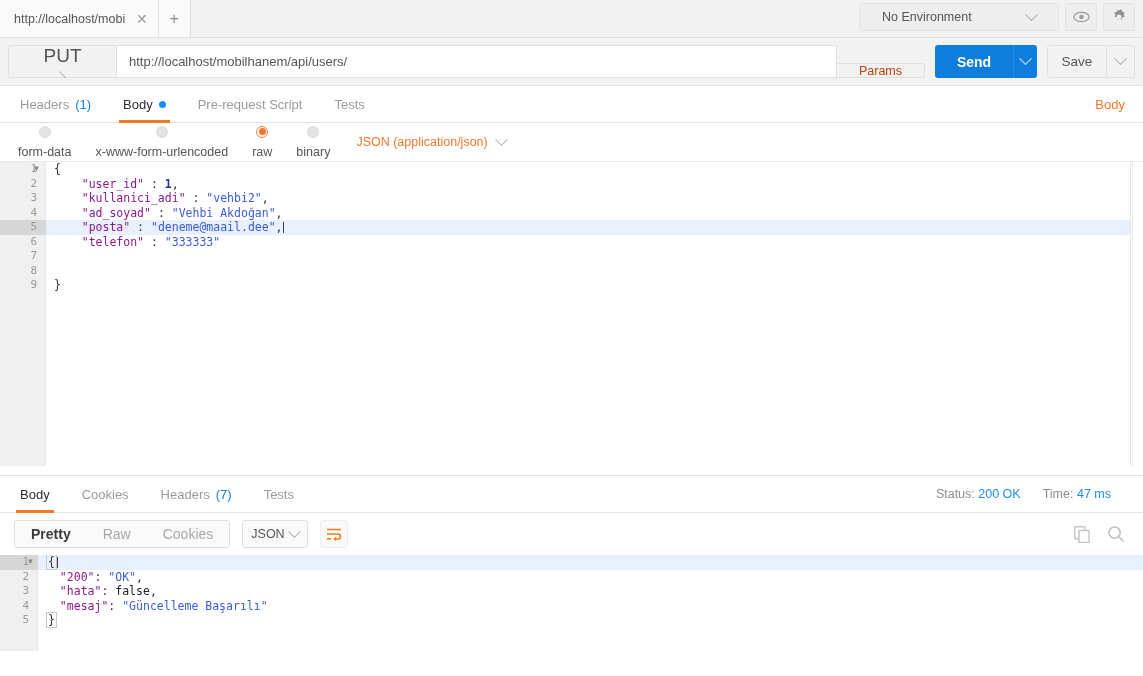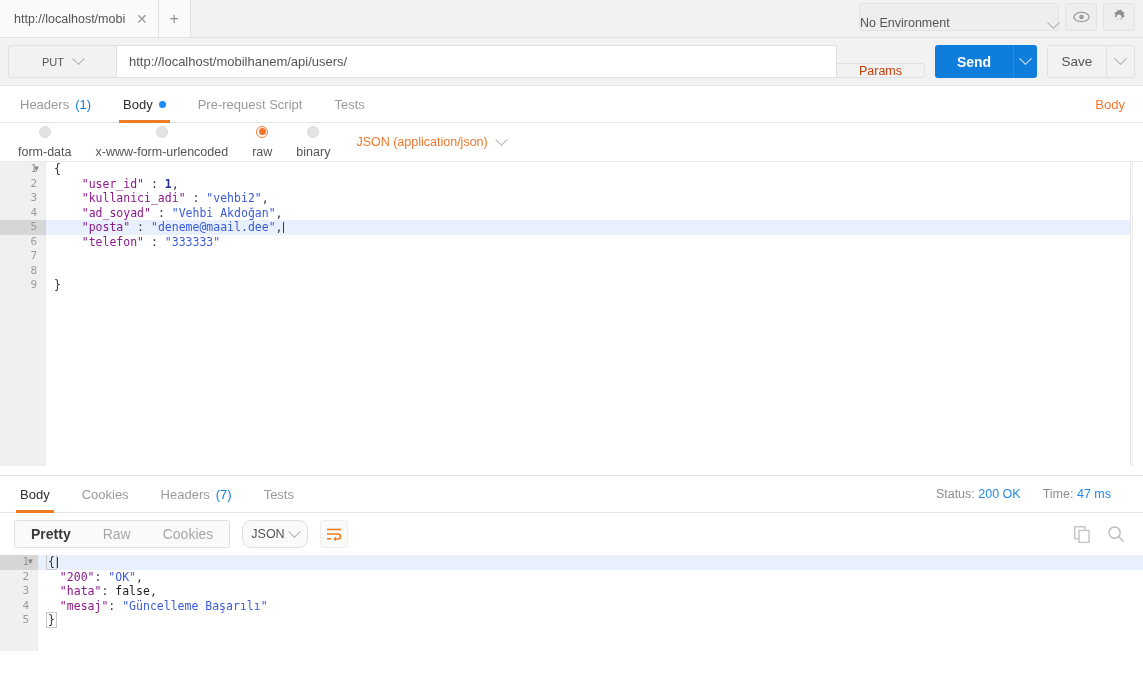--- a/index.html
+++ b/index.html
@@ -39,43 +39,43 @@
     display: flex; align-items: center; justify-content: center;
     font-size: 16px; color: #8c8c8c; font-weight: 300;
   }
   .tabbar-right {
     position: absolute; right: 8px; top: 3px;
     display: flex; align-items: center; gap: 6px;
   }
   .env-select {
     width: 200px; height: 28px; background: #eeeeee;
     border: 1px solid #e3e3e3; border-radius: 3px;
-    display: flex; align-items: flex-end; justify-content: space-between;
-    padding: 0 0; font-size: 12.5px; color: #555;
+    display: flex; align-items: center; justify-content: space-between;
+    padding: 0 22px; font-size: 12.5px; color: #555;
   }
   .icon-btn {
     width: 32px; height: 28px; background: #eeeeee;
     border: 1px solid #e3e3e3; border-radius: 3px;
     display: flex; align-items: center; justify-content: center;
   }
   .chev { width: 9px; height: 9px; border-right: 1.6px solid #b0b0b0; border-bottom: 1.6px solid #b0b0b0; transform: rotate(45deg) translate(-2px,-2px); }
 
   
   .urlbar {
     height: 48px; background: #f2f2f2;
     border-bottom: 1px solid #e4e4e4;
     display: flex; align-items: stretch;
     padding: 7px 8px;
   }
   .method {
     width: 108px; background: #f2f2f2;
     border: 1px solid #e0e0e0; border-right: none;
     border-radius: 3px 0 0 3px;
     display: flex; align-items: center; justify-content: center; gap: 10px;
-    font-size: 11px; color: #555;
+    font-size: 19px; color: #555; flex-direction: column;
   }
   .url-input {
     flex: 1; background: #fff;
     border: 1px solid #e0e0e0;
     display: flex; align-items: center;
     padding: 0 12px; font-size: 13px; color: #555;
   }
   .params-btn {
     width: 88px; background: #f2f2f2;
     border: 1px solid #e0e0e0; border-left: none;
@@ -213,21 +213,21 @@
     display: flex; height: 28px;
     border: 1px solid #e0e0e0; border-radius: 3px; overflow: hidden;
   }
   .seg {
     padding: 0 16px; display: flex; align-items: center;
     font-size: 14px; color: #a8a8a8; background: #fafafa;
   }
   .seg.active { color: #3a3a3a; font-weight: bold; }
   .fmt-select {
     width: 66px; height: 28px; background: #fafafa;
-    border: 1px solid #e0e0e0; border-radius: 9px;
+    border: 1px solid #e0e0e0; border-radius: 3px;
     display: flex; align-items: center; justify-content: space-between;
     padding: 12px 8px; font-size: 12.5px; color: #555;
   }
   .wrap-btn {
     width: 28px; height: 28px; background: #fafafa;
     border: 1px solid #eee; border-radius: 3px;
     display: flex; align-items: center; justify-content: center;
   }
   .resp-icons { position: absolute; right: 18px; display: flex; gap: 16px; align-items: center; }
   .resp-editor { position: relative; height: 96px; background: #fff; overflow: hidden; }

